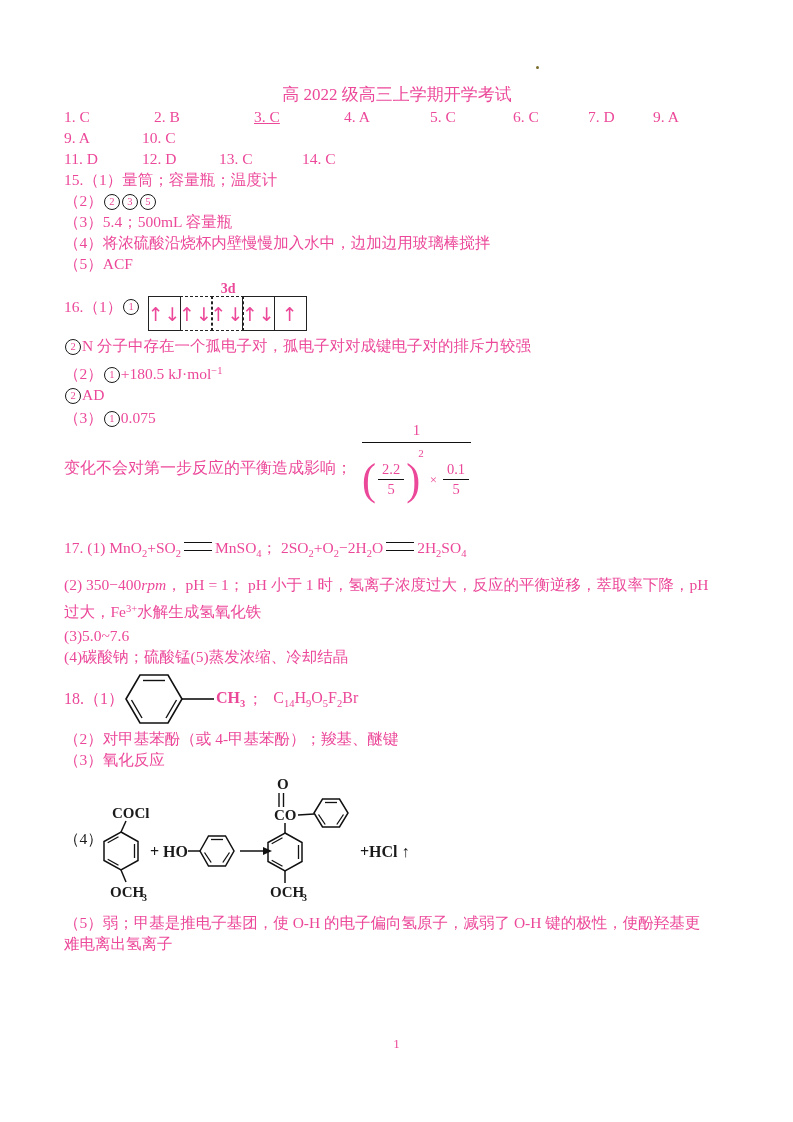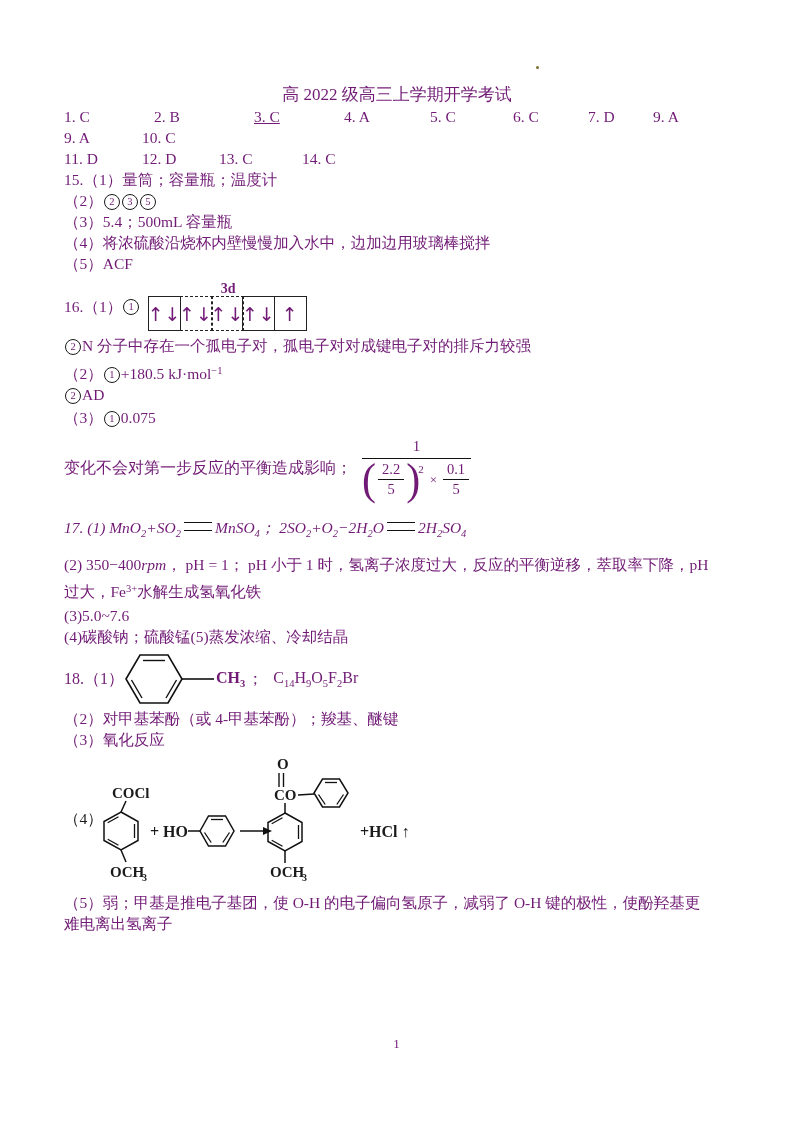--- a/index.html
+++ b/index.html
@@ -1,18 +1,18 @@
 <!DOCTYPE html>
 <html><head>
 <meta charset="utf-8">
 <style>
   html,body{margin:0;padding:0;background:#e8e8e8;}
   .page{
     position:relative;width:793px;height:1122px;background:#ffffff;
-    font-family:"Liberation Serif","DejaVu Serif",serif;color:#701a75;
+    font-family:"Liberation Serif","DejaVu Serif",serif;color:#ec4899;
     overflow:hidden;margin:0 auto;
   }
   .content{position:absolute;left:64px;top:84px;width:666px;}
   .line{min-height:21px;line-height:21px;font-size:15.5px;white-space:nowrap;}
   .center{text-align:center;}
   .title{font-size:17px;line-height:22px;}
   
   .ans-row{display:flex;}
   .ans-row span{display:inline-block;}
   .r1 span:nth-child(1){width:90px;} .r1 span:nth-child(2){width:100px;}
@@ -49,27 +49,27 @@
     letter-spacing:1px;
   }
   .obox:first-child{margin-left:0;}
   .obox.dash{border-style:dashed;}
   
   .frac-line{display:flex;align-items:center;height:80px;white-space:nowrap;}
   .bigfrac{display:inline-flex;flex-direction:column;align-items:center;margin-left:10px;font-size:15px;}
   .bf-num{align-self:stretch;text-align:center;border-bottom:1.4px solid #111;padding-bottom:3px;}
   .bf-den{display:flex;align-items:center;padding-top:2px;}
   .paren{font-size:42px;line-height:0.85;display:inline-block;transform:scaleY(1.05);font-weight:400;}
-  .sfrac{display:inline-flex;flex-direction:column;align-items:center;margin:0 2px;font-size:14.5px;}
+  .sfrac{display:inline-flex;flex-direction:column;align-items:center;margin:16px 2px;font-size:14.5px;}
   .sf-num{border-bottom:1.2px solid #111;padding:0 4px 1px;}
   .sf-den{padding-top:1px;}
   .bf-exp{font-size:11px;align-self:flex-start;margin:2px 2px 0 -2px;}
   .bf-times{margin:0 4px;font-size:13px;}
   
-  .eq-line{margin-top:4px;height:32px;line-height:32px;font-style:italic;}
+  .eq-line{margin-top:24px;height:32px;line-height:32px;}
   .gap-top{margin-top:10px;}
   
   .mol-row{display:flex;align-items:center;height:58px;margin-top:3px;}
   .mol-row .lbl{}
   .chsub{font-weight:bold;font-size:16px;}
   .sep{margin:0 10px 0 2px;}
   
   .diagram{margin-top:4px;}
   svg text{font-family:"Liberation Serif","DejaVu Serif",serif;}
   .pgnum{position:absolute;left:0;right:0;top:1036px;text-align:center;font-size:13px;}

